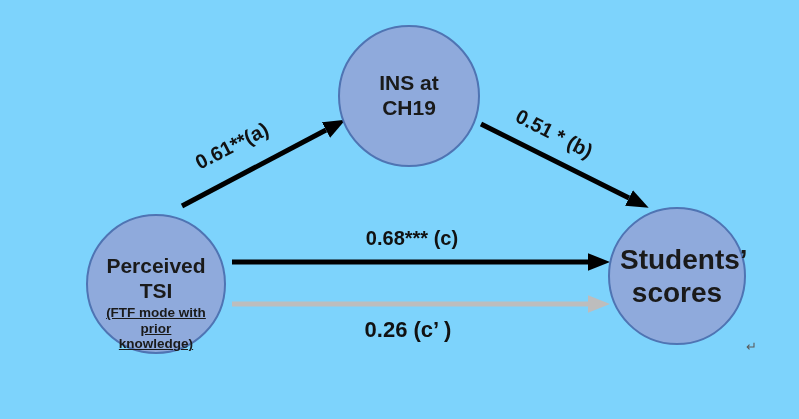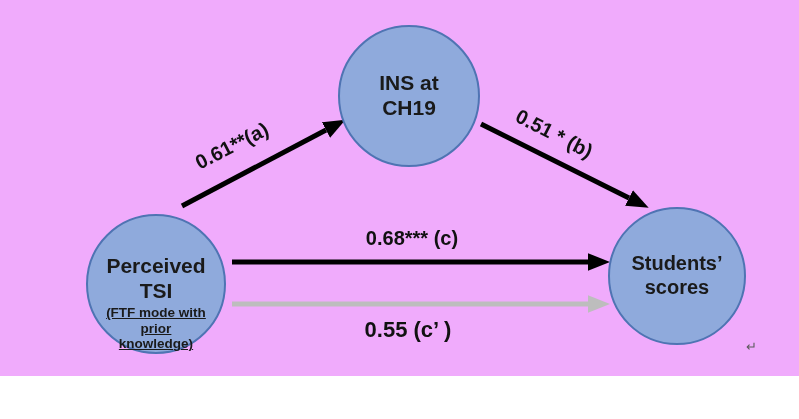--- a/index.html
+++ b/index.html
@@ -4,22 +4,22 @@
 <style>
   html, body {
     margin: 0;
     padding: 0;
     background: #ffffff;
     font-family: "Liberation Sans", sans-serif;
   }
   .canvas {
     position: relative;
     width: 799px;
-    height: 376px;
-    background: #f0abfc;
+    height: 419px;
+    background: #7dd3fc;
     overflow: hidden;
   }
   .arrows {
     position: absolute;
     left: 0;
     top: 0;
     width: 799px;
     height: 419px;
   }
   .node {
@@ -37,21 +37,21 @@
   }
   .node-mediator   { left: 338px; top: 25px;  width: 142px; height: 142px; }
   .node-predictor  { left: 86px;  top: 214px; width: 140px; height: 140px; justify-content: flex-end; }
   .node-outcome    { left: 608px; top: 207px; width: 138px; height: 138px; }
   .node-label {
     font-size: 21px;
     font-weight: 700;
     line-height: 1.18;
     max-width: 114px;
   }
-  .node-outcome .node-label { font-size: 20px; }
+  .node-outcome .node-label { font-size: 28px; }
   .node-sublabel {
     font-size: 13.5px;
     font-weight: 700;
     line-height: 1.15;
     max-width: 108px;
     margin-top: 2px;
     text-decoration: underline;
   }
   .path-label {
     position: absolute;
@@ -123,17 +123,17 @@
   <div class="node node-outcome">
     <div class="node-label">Students’ scores</div>
   </div>
 
   <div class="path-label label-a">0.61**(a)</div>
 
   <div class="path-label label-b">0.51 * (b)</div>
 
   <div class="path-label label-c">0.68*** (c)</div>
 
-  <div class="path-label label-cprime">0.55 (c’ )</div>
+  <div class="path-label label-cprime">0.26 (c’ )</div>
 
   <span class="return-mark">↵</span>
 
 </div>
 
 </body></html>

